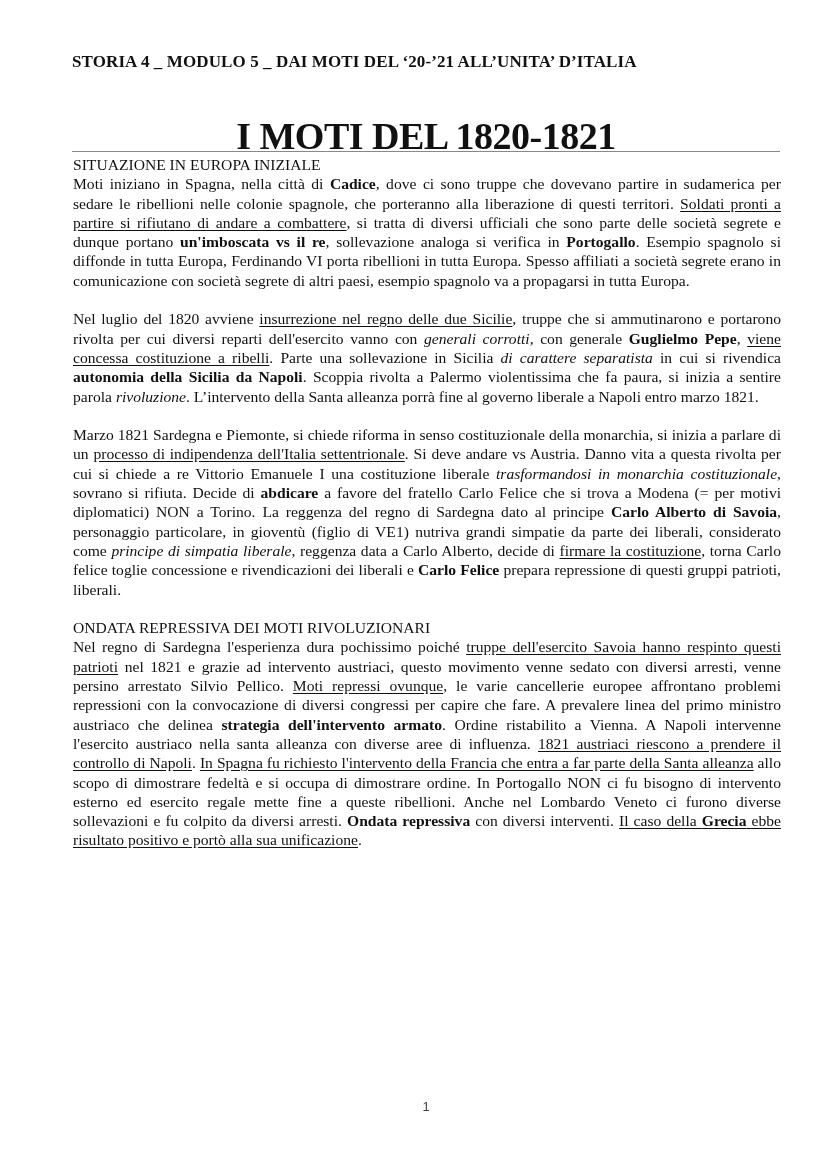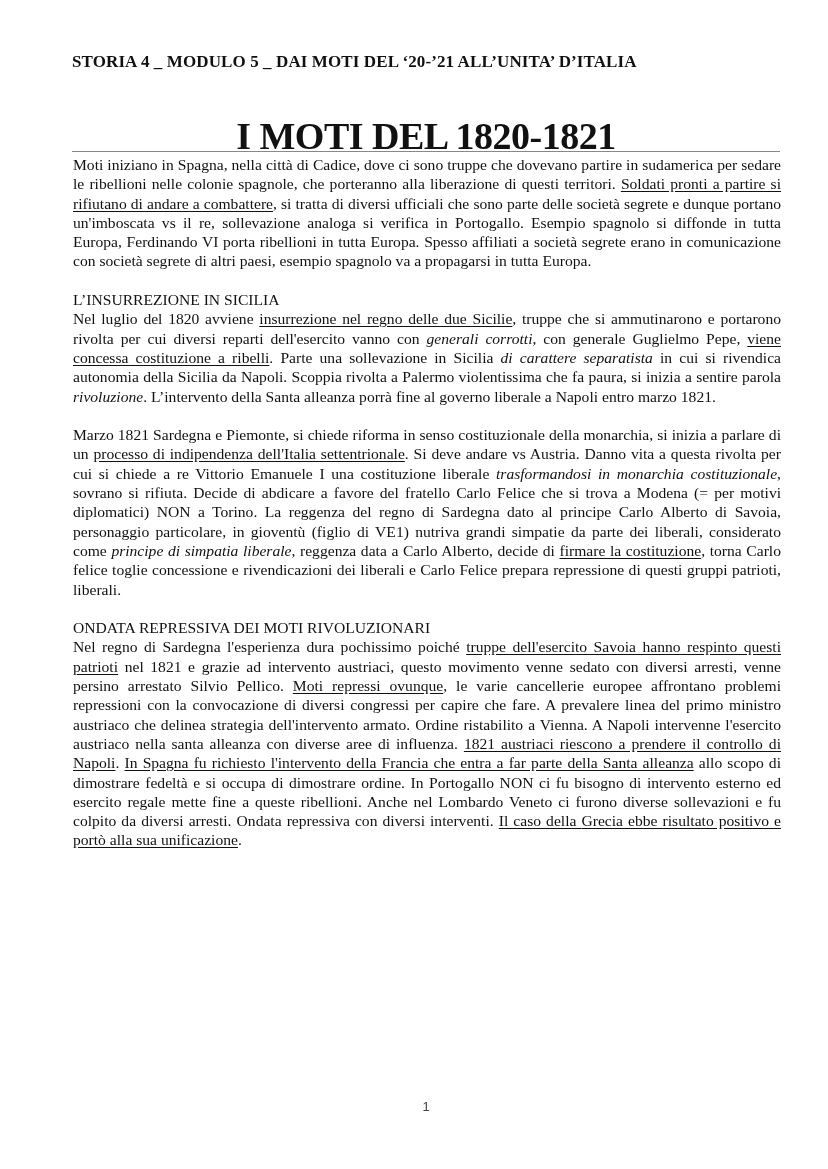--- a/index.html
+++ b/index.html
@@ -20,42 +20,42 @@
     position: absolute; left: 60px; top: 151px; width: 708px; height: 1px; background: #888;
   }
   .content {
     position: absolute; left: 61px; top: 155px; width: 708px;
     font-family: "Liberation Serif", "DejaVu Serif", serif;
     font-size: 15.6px; line-height: 19.3px; color: #111;
   }
   .section { margin: 0 0 19.3px 0; }
   .section-heading { display: block; text-transform: none; }
   .para { display: block; text-align: justify; }
-  .para b { font-weight: normal; }
+  .para b { font-weight: bold; }
   .para i { }
   .para u { text-decoration: underline; text-underline-offset: 2px; }
   .page-number {
     position: absolute; left: 0; width: 828px; top: 1099px; text-align: center;
     font-family: "Liberation Sans", "DejaVu Sans", sans-serif; font-size: 13px; color: #444;
   }
 </style>
 </head>
 <body>
 
 <div class="page">
   <div class="header">STORIA 4 _ MODULO 5 _ DAI MOTI DEL ‘20-’21 ALL’UNITA’ D’ITALIA</div>
   <div class="title">I MOTI DEL 1820-1821</div>
   <div class="rule"></div>
 
   <div class="content">
     <div class="section">
+      <span class="section-heading">SITUAZIONE IN EUROPA INIZIALE</span>
       <span class="para">Moti iniziano in Spagna, nella città di <span><b>Cadice</b></span>, dove ci sono truppe che dovevano partire in sudamerica per sedare le ribellioni nelle colonie spagnole, che porteranno alla liberazione di questi territori. <span><u>Soldati pronti a partire si rifiutano di andare a combattere</u></span>, si tratta di diversi ufficiali che sono parte delle società segrete e dunque portano <span><b>un'imboscata vs il re</b></span>, sollevazione analoga si verifica in <span><b>Portogallo</b></span>. Esempio spagnolo si diffonde in tutta Europa, Ferdinando VI porta ribellioni in tutta Europa. Spesso affiliati a società segrete erano in comunicazione con società segrete di altri paesi, esempio spagnolo va a propagarsi in tutta Europa.</span>
     </div>
     <div class="section">
-      <span class="section-heading">L’INSURREZIONE IN SICILIA</span>
       <span class="para">Nel luglio del 1820 avviene <span><u>insurrezione nel regno delle due Sicilie</u></span>, truppe che si ammutinarono e portarono rivolta per cui diversi reparti dell'esercito vanno con <span><i>generali corrotti</i></span>, con generale <span><b>Guglielmo Pepe</b></span>, <span><u>viene concessa costituzione a ribelli</u></span>. Parte una sollevazione in Sicilia <span><i>di carattere separatista</i></span> in cui si rivendica <span><b>autonomia della Sicilia da Napoli</b></span>. Scoppia rivolta a Palermo violentissima che fa paura, si inizia a sentire parola <span><i>rivoluzione</i></span>. L’intervento della Santa alleanza porrà fine al governo liberale a Napoli entro marzo 1821.</span>
     </div>
     <div class="section">
       <span class="para">Marzo 1821 Sardegna e Piemonte, si chiede riforma in senso costituzionale della monarchia, si inizia a parlare di un <span><u>processo di indipendenza dell'Italia settentrionale</u></span>. Si deve andare vs Austria. Danno vita a questa rivolta per cui si chiede a re Vittorio Emanuele I una costituzione liberale <span><i>trasformandosi in monarchia costituzionale</i></span>, sovrano si rifiuta. Decide di <span><b>abdicare</b></span> a favore del fratello Carlo Felice che si trova a Modena (= per motivi diplomatici) NON a Torino. La reggenza del regno di Sardegna dato al principe <span><b>Carlo Alberto di Savoia</b></span>, personaggio particolare, in gioventù (figlio di VE1) nutriva grandi simpatie da parte dei liberali, considerato come <span><i>principe di simpatia liberale</i></span>, reggenza data a Carlo Alberto, decide di <span><u>firmare la costituzione</u></span>, torna Carlo felice toglie concessione e rivendicazioni dei liberali e <span><b>Carlo Felice</b></span> prepara repressione di questi gruppi patrioti, liberali.</span>
     </div>
     <div class="section">
       <span class="section-heading">ONDATA REPRESSIVA DEI MOTI RIVOLUZIONARI</span>
       <span class="para">Nel regno di Sardegna l'esperienza dura pochissimo poiché <span><u>truppe dell'esercito Savoia hanno respinto questi patrioti</u></span> nel 1821 e grazie ad intervento austriaci, questo movimento venne sedato con diversi arresti, venne persino arrestato Silvio Pellico. <span><u>Moti repressi ovunque</u></span>, le varie cancellerie europee affrontano problemi repressioni con la convocazione di diversi congressi per capire che fare. A prevalere linea del primo ministro austriaco che delinea <span><b>strategia dell'intervento armato</b></span>. Ordine ristabilito a Vienna. A Napoli intervenne l'esercito austriaco nella santa alleanza con diverse aree di influenza. <span><u>1821 austriaci riescono a prendere il controllo di Napoli</u></span>. <span><u>In Spagna fu richiesto l'intervento della Francia che entra a far parte della Santa alleanza</u></span> allo scopo di dimostrare fedeltà e si occupa di dimostrare ordine. In Portogallo NON ci fu bisogno di intervento esterno ed esercito regale mette fine a queste ribellioni. Anche nel Lombardo Veneto ci furono diverse sollevazioni e fu colpito da diversi arresti. <span><b>Ondata repressiva</b></span> con diversi interventi. <span><u>Il caso della </u></span><span><b><u>Grecia</u></b></span><span><u> ebbe risultato positivo e portò alla sua unificazione</u></span>.</span>
     </div>
   </div>

